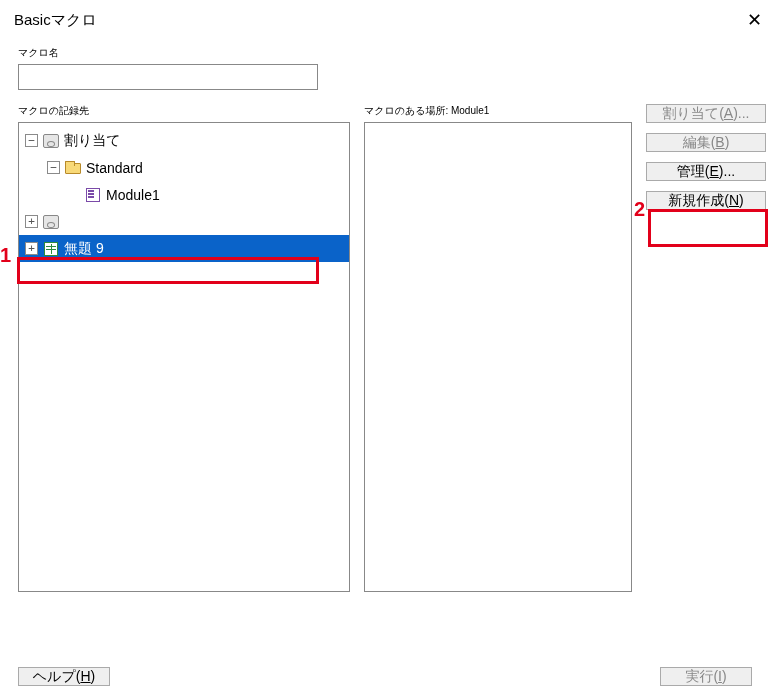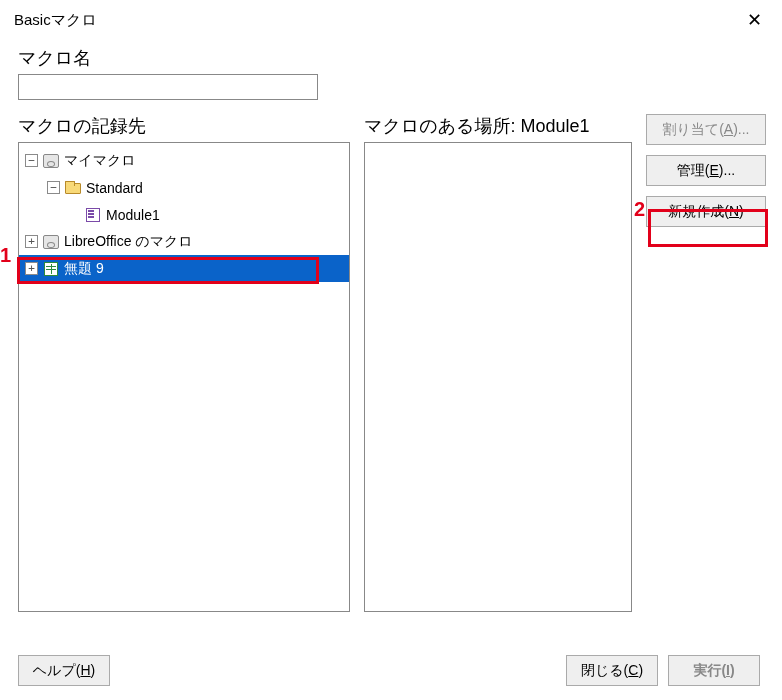--- a/index.html
+++ b/index.html
@@ -17,21 +17,21 @@
       align-items: center;
       justify-content: space-between;
       padding: 8px 14px 6px 14px;
       height: 38px;
     }
     .titlebar-title { font-size: 15px; }
     .close-x { font-size: 18px; font-weight: 300; cursor: pointer; padding: 0 6px; }
     .content {
       padding: 8px 14px 0 18px;
     }
-    .label { font-size: 18px; margin-bottom: 4px; }
+    .label { font-size: 10px; margin-bottom: 4px; }
     .macro-name-input {
       width: 300px;
       height: 26px;
       border: 1px solid #888;
       padding: 2px 4px;
       font-size: 14px;
     }
     .cols {
       display: flex;
       gap: 14px;
@@ -100,21 +100,21 @@
       background: #fff; border: 1px solid #2d8a3d;
     }
     .icon-sheet::after {
       content: ""; position: absolute; left: 4px; top: 3px; right: 4px; bottom: 3px;
       background:
         linear-gradient(#2d8a3d,#2d8a3d) 0 33%/100% 1px no-repeat,
         linear-gradient(#2d8a3d,#2d8a3d) 0 66%/100% 1px no-repeat,
         linear-gradient(#2d8a3d,#2d8a3d) 50% 0/1px 100% no-repeat;
     }
     .btn {
-      height: 31px;
+      height: 19px;
       border: 1px solid #aaa;
       background: #efefef;
       font-size: 14px;
       cursor: pointer;
       padding: 0 8px;
       font-family: inherit;
       white-space: nowrap;
     }
     .btn:disabled { color: #888; cursor: default; }
     .underline-key { text-decoration: underline; }
@@ -125,21 +125,21 @@
     }
     .callout {
       position: absolute;
       color: #e2001a;
       font-weight: 700;
       font-size: 20px;
       pointer-events: none;
     }
     .footer {
       position: absolute;
-      left: 0; right: 4px; bottom: 14px;
+      left: 0; right: 12px; bottom: 14px;
       display: flex;
       padding: 0 18px;
       align-items: center;
       margin-top: 38px;
     }
     .footer .spacer { flex: 1; }
     .footer .btn { min-width: 92px; }
     .footer .btn + .btn { margin-left: 10px; font-weight: bold; }
   </style>
 </head>
@@ -155,36 +155,35 @@
   <input class="macro-name-input" type="text" value="" style="">
 
   <div class="cols">
     <div class="col-left">
       <div class="label">マクロの記録先</div>
       <div class="panel">
         <div class="tree">
           <div class="tree-row">
             <span class="expander">−</span>
             <span class="icon icon-disk"></span>
-            <span>マイマクロ</span>
+            <span>割り当て</span>
           </div>
           <div class="tree-row indent1">
             <span class="expander">−</span>
             <span class="icon icon-folder"></span>
             <span>Standard</span>
           </div>
           <div class="tree-row indent2">
             <span class="spacer-exp"></span>
             <span class="icon icon-module"></span>
             <span>Module1</span>
           </div>
           <div class="tree-row">
             <span class="expander">+</span>
             <span class="icon icon-disk"></span>
-            <span>LibreOffice のマクロ</span>
           </div>
           <div class="tree-row selected">
             <span class="expander">+</span>
             <span class="icon icon-sheet"></span>
             <span>無題 9</span>
           </div>
         </div>
       </div>
     </div>
 
@@ -192,38 +191,38 @@
       <div class="label">
         <span>マクロのある場所: </span><span>Module1</span>
       </div>
       <div class="panel"></div>
     </div>
 
     <div class="col-right">
       <button class="btn" disabled="">
         <span>割り当て(</span><span class="underline-key">A</span><span>)...</span>
       </button>
+      <button class="btn" disabled="">
+        <span>編集(</span><span class="underline-key">B</span><span>)</span>
+      </button>
       <button class="btn">
         <span>管理(</span><span class="underline-key">E</span><span>)...</span>
       </button>
       <button class="btn">
         <span>新規作成(</span><span class="underline-key">N</span><span>)</span>
       </button>
     </div>
   </div>
 </div>
 
 <div class="footer">
   <button class="btn">
     <span>ヘルプ(</span><span class="underline-key">H</span><span>)</span>
   </button>
   <div class="spacer"></div>
-  <button class="btn">
-    <span>閉じる(</span><span class="underline-key">C</span><span>)</span>
-  </button>
   <button class="btn" disabled="">
     <span>実行(</span><span class="underline-key">I</span><span>)</span>
   </button>
 </div>
 
 <div class="callout" style="left:0px; top:244px;">1</div>
 <div class="red-highlight" style="left:17px; top:257px; width:302px; height:27px;"></div>
 
 <div class="callout" style="left:634px; top:198px;">2</div>
 <div class="red-highlight" style="left:648px; top:209px; width:120px; height:38px;"></div>

